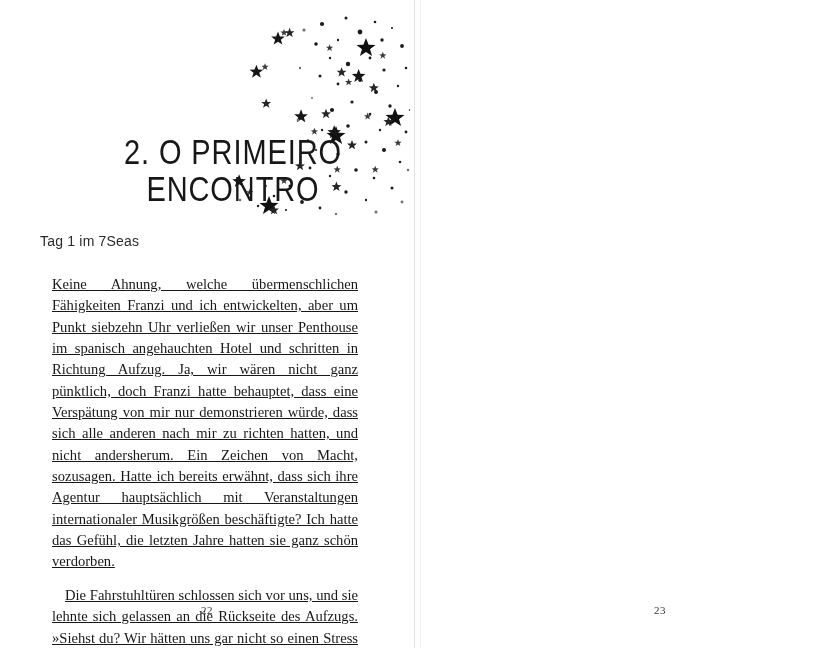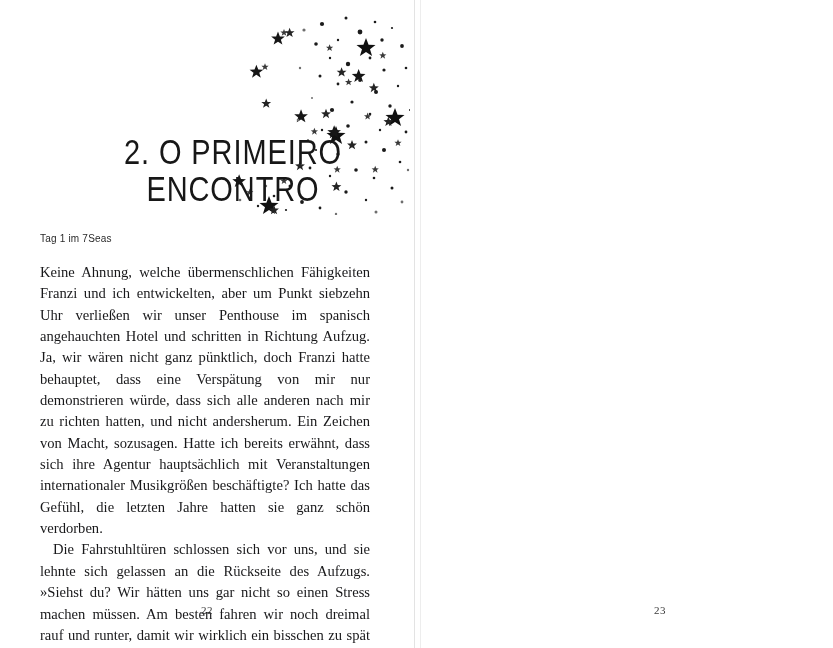--- a/index.html
+++ b/index.html
@@ -76,21 +76,21 @@
     transform: scaleY(1.22);
     transform-origin: left top;
   }
 
   .chapter-kicker {
     position: absolute;
     left: 0px;
     top: 223px;
     font-family: "Liberation Sans", sans-serif;
     font-weight: 400;
-    font-size: 10px;
+    font-size: 14px;
     letter-spacing: 0.2px;
     color: #2a2a2a;
   }
 
   
   .body-block {
     position: absolute;
     font-family: "Liberation Serif", serif;
     font-size: 14.6px;
     line-height: 21.35px;
@@ -99,22 +99,23 @@
     color: #18181a;
     hyphens: none;
   }
   .body-block.left-col {
     left: 40px;
     top: 262px;
     width: 330px;
   }
 
   .para {
-    margin: 0;
+    margin: 12px;
     text-indent: 13px;
+    text-decoration: underline;
   }
   .para.no-indent { text-indent: 0; }
 
   
   .folio {
     position: absolute;
     top: 604px;
     width: 100%;
     text-align: center;
     font-family: Liberation Serif, serif;

